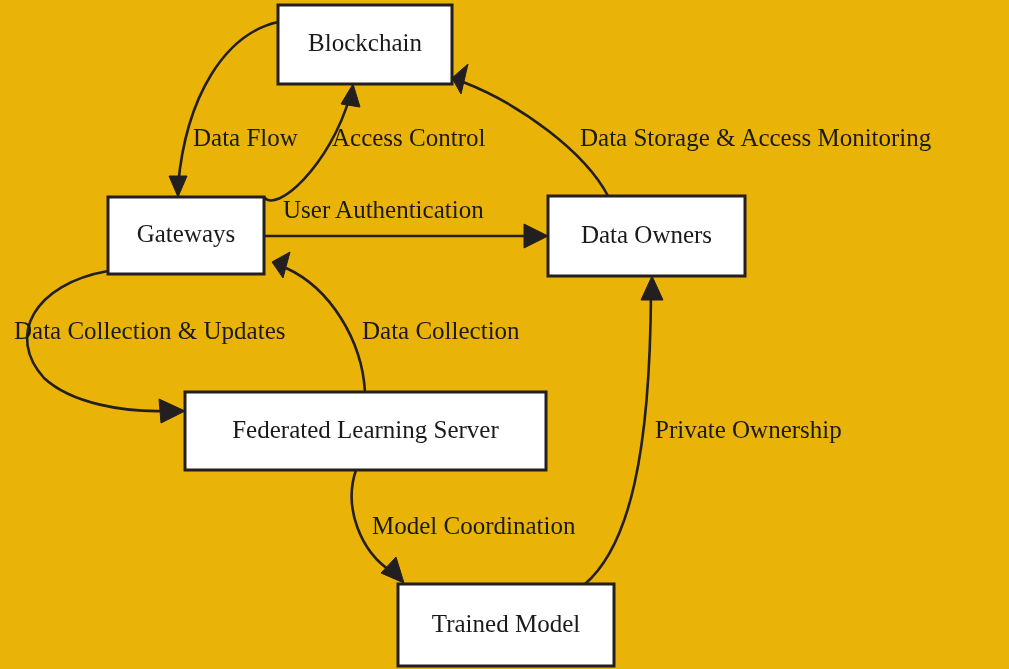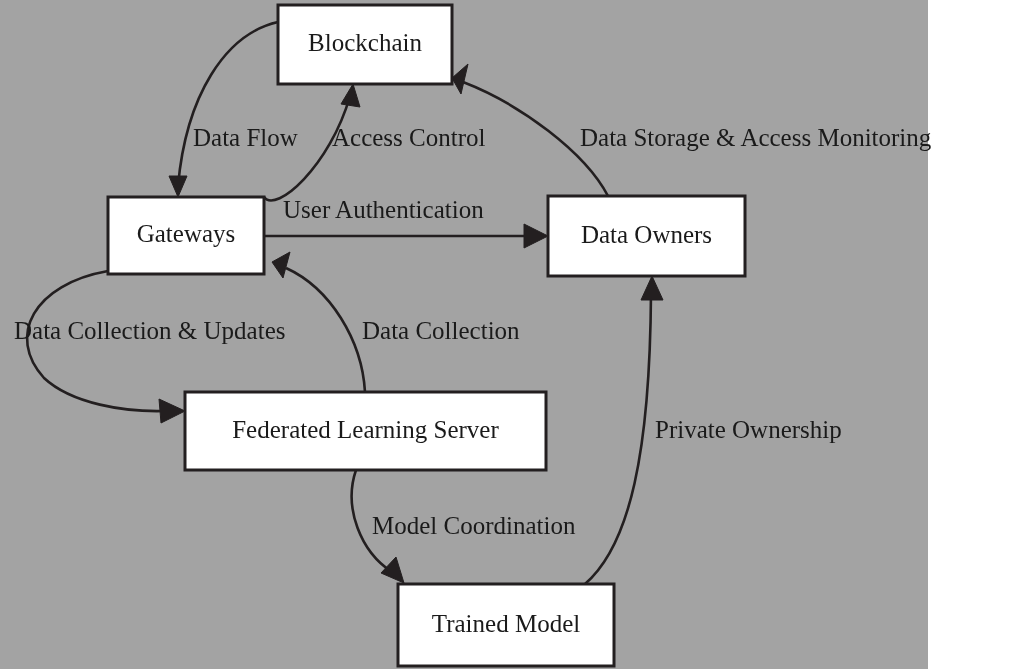--- a/index.html
+++ b/index.html
@@ -8,23 +8,23 @@
     background: #ffffff;
   }
   body {
     width: 1009px;
     height: 669px;
     font-family: "Liberation Serif", "DejaVu Serif", serif;
     overflow: hidden;
   }
   #diagram-root {
     position: relative;
-    width: 928px;
+    width: 1009px;
     height: 669px;
-    background: #a3a3a3;
+    background: #eab308;
   }
   svg#diagram-svg {
     position: absolute;
     top: 0;
     left: 0;
     width: 1009px;
     height: 669px;
   }
   .node-rect {
     fill: #ffffff;

